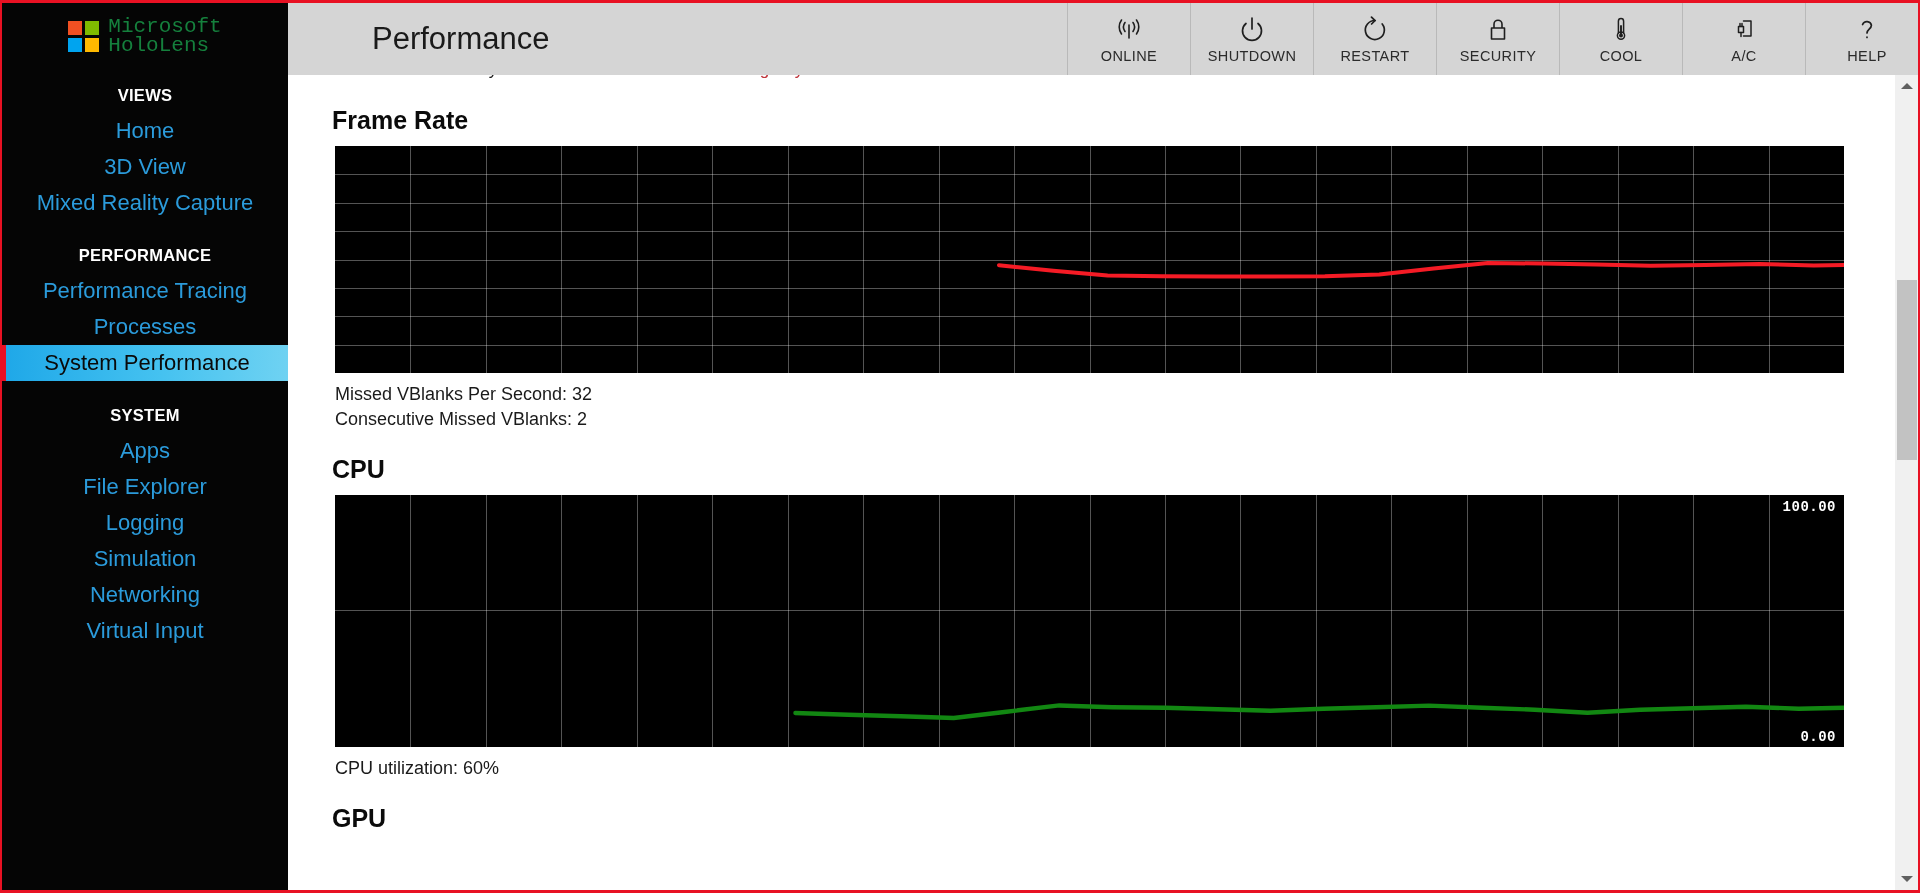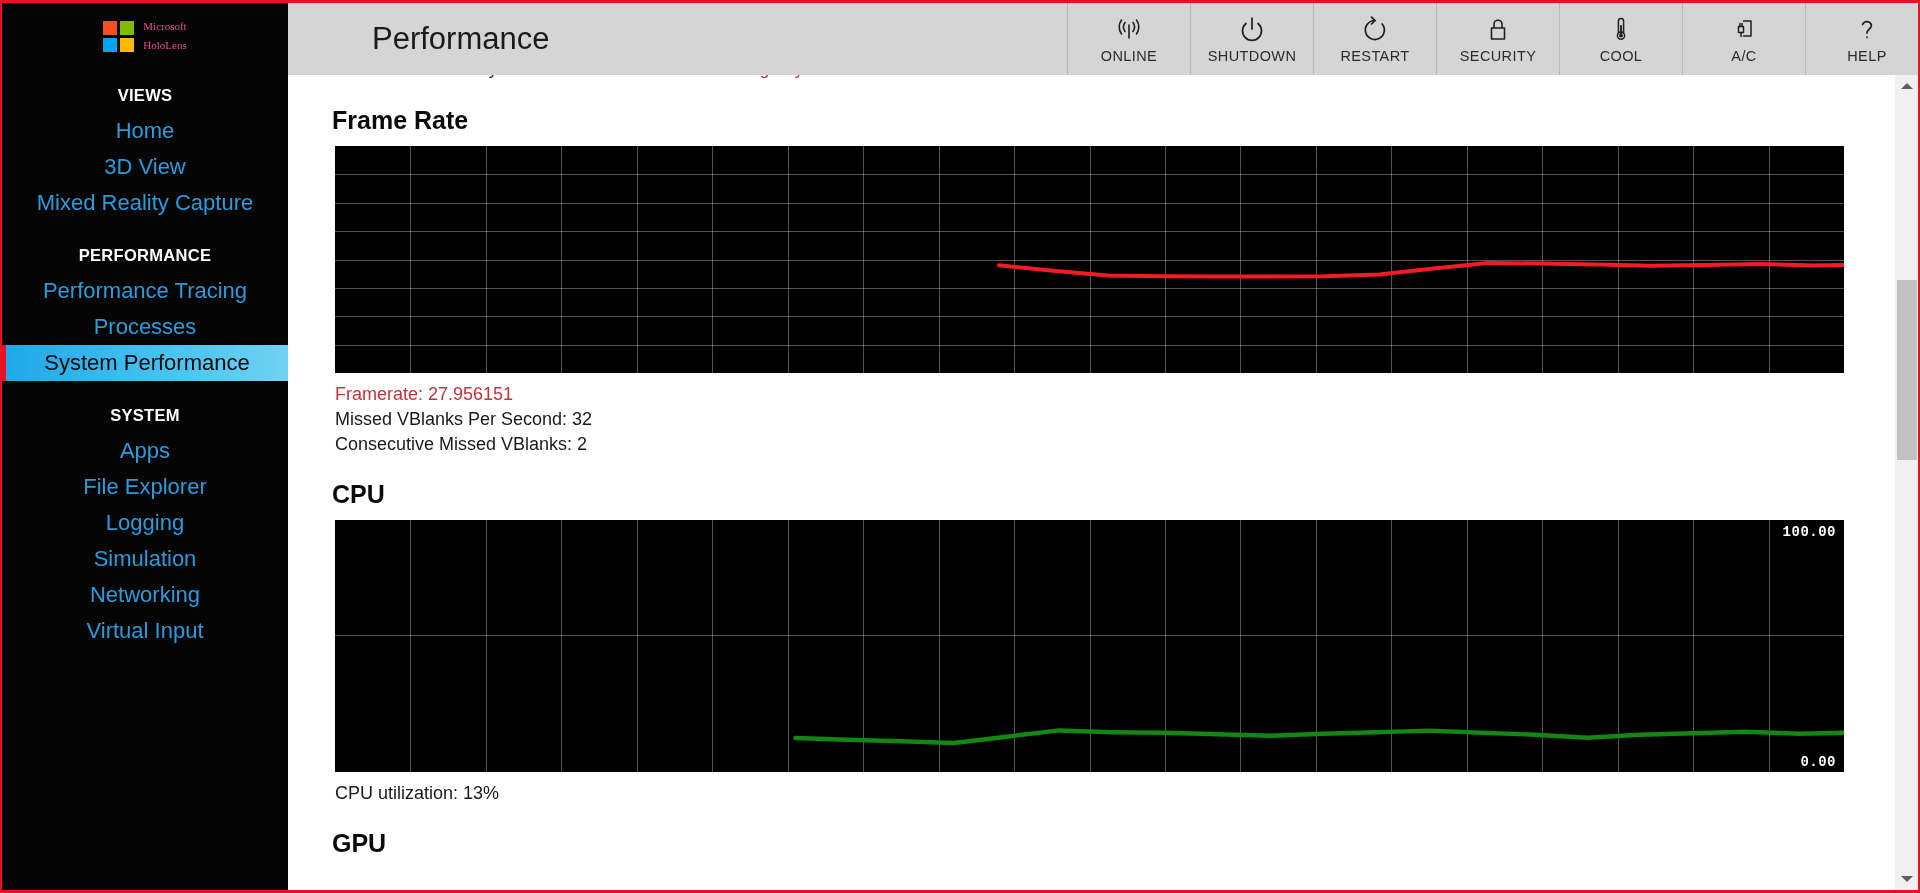--- a/index.html
+++ b/index.html
@@ -42,24 +42,24 @@
     grid-template-columns: 14px 14px;
     grid-template-rows: 14px 14px;
     gap: 3px;
   }
   .ms-logo i { display: block; width: 14px; height: 14px; }
   .ms-logo i:nth-child(1) { background: #f25022; }
   .ms-logo i:nth-child(2) { background: #7fba00; }
   .ms-logo i:nth-child(3) { background: #00a4ef; }
   .ms-logo i:nth-child(4) { background: #ffb900; }
   .brand-text {
-    color: #ec4899;
-    font-size: 11px;
+    color: #15803d;
+    font-size: 21px;
     line-height: 19px;
-    font-family: Liberation Serif, serif;
+    font-family: Liberation Mono, monospace;
   }
   .nav-section {
     margin-top: 22px;
   }
   .nav-header {
     text-align: center;
     color: #ffffff;
     font-size: 16.5px;
     font-weight: bold;
     letter-spacing: 0.3px;
@@ -398,21 +398,20 @@
           <div class="grid-h" style="top: 85px;"></div>
           <div class="grid-h" style="top: 114px;"></div>
           <div class="grid-h" style="top: 142px;"></div>
           <div class="grid-h" style="top: 170px;"></div>
           <div class="grid-h" style="top: 199px;"></div>
           <svg class="chart-svg" id="svg-framerate" preserveAspectRatio="none" viewBox="0 0 1509 227">
             <polyline points="663.96,119.18 718.28,124.85 772.61,129.39 826.93,130.30 881.26,130.53 935.58,130.53 989.90,130.30 1044.23,128.48 1098.55,122.58 1152.88,116.91 1207.20,117.59 1261.52,118.49 1315.85,119.86 1370.17,118.95 1424.50,118.04 1478.82,119.40 1509.00,118.95" fill="none" stroke="#f51b25" stroke-width="4" stroke-linejoin="round" stroke-linecap="round"></polyline>
           </svg>
       </div>
       <div class="stats-block">
-        <div class="stat-line red">Framerate: 27.956151</div>
         <div class="stat-line">Missed VBlanks Per Second: 32</div>
         <div class="stat-line">Consecutive Missed VBlanks: 2</div>
       </div>
 
       <h2 class="section-title">CPU</h2>
       <div class="chart-wrap tall" id="chart-cpu">
         <div class="grid-v" style="left: 75px;"></div>
           <div class="grid-v" style="left: 151px;"></div>
           <div class="grid-v" style="left: 226px;"></div>
           <div class="grid-v" style="left: 302px;"></div>
@@ -432,21 +431,21 @@
           <div class="grid-v" style="left: 1358px;"></div>
           <div class="grid-v" style="left: 1434px;"></div>
           <div class="grid-h" style="top: 115px;"></div>
           <svg class="chart-svg" id="svg-cpu" preserveAspectRatio="none" viewBox="0 0 1509 229">
             <polyline points="460.25,198.09 513.06,199.69 565.88,201.06 618.69,202.66 671.50,196.94 724.32,191.22 777.13,192.82 829.95,193.28 882.76,194.65 935.58,196.02 988.40,194.19 1041.21,192.82 1094.02,191.44 1146.84,193.28 1199.65,195.11 1252.47,197.86 1305.29,195.11 1358.10,193.73 1410.92,192.36 1463.73,194.19 1509.00,193.28" fill="none" stroke="#128712" stroke-width="4" stroke-linejoin="round" stroke-linecap="round"></polyline>
           </svg>
         <div class="axis-label top">100.00</div>
         <div class="axis-label bottom">0.00</div>
       </div>
       <div class="stats-block">
-        <div class="stat-line">CPU utilization: 13%</div>
+        <div class="stat-line">CPU utilization: 60%</div>
       </div>
 
       <h2 class="section-title">GPU</h2>
     </div>
   </section>
 
   <div id="scrollbar">
     <div class="sb-arrow up">
         <span></span>
       </div>

